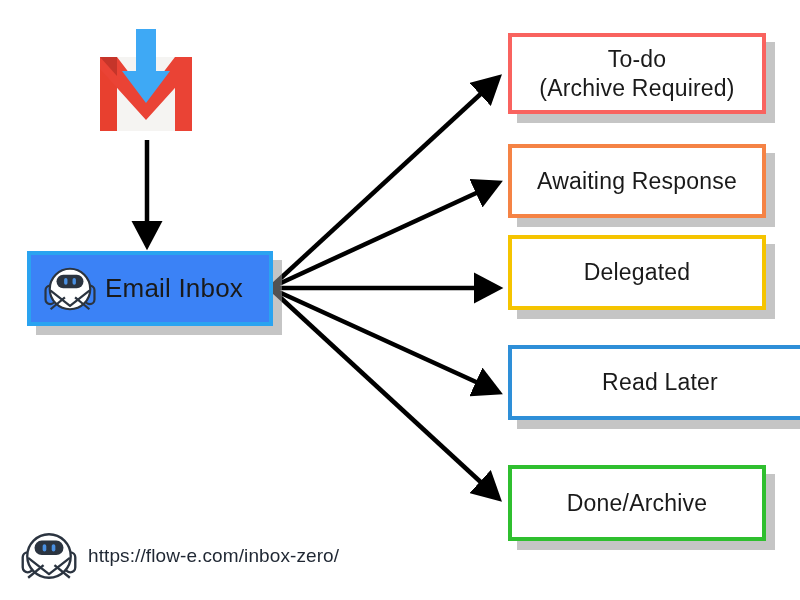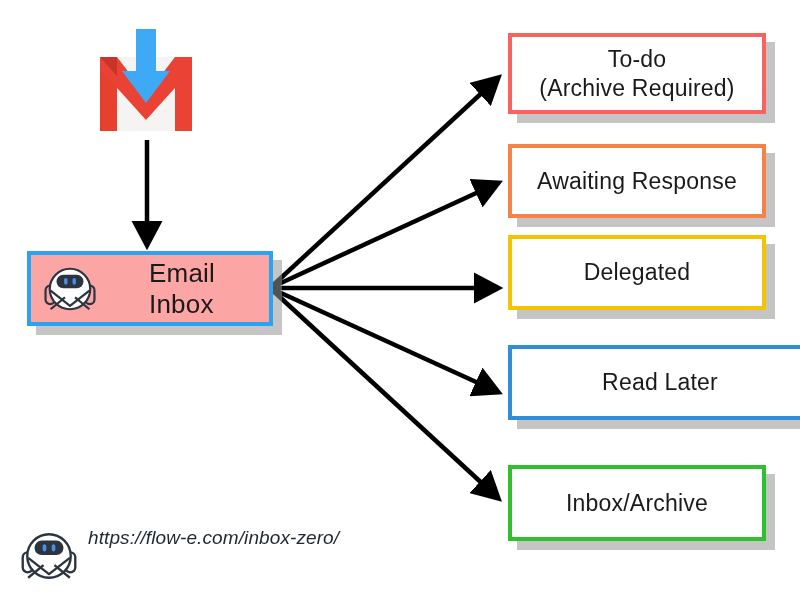--- a/index.html
+++ b/index.html
@@ -48,26 +48,25 @@
     white-space: pre-line;
   }
   
   #inbox-node {
     position: absolute;
     left: 27px;
     top: 251px;
     width: 246px;
     height: 75px;
     box-sizing: border-box;
-    background: #fca5a5;
+    background: #3b82f6;
     border: 4px solid #2aa3f0;
     display: flex;
     align-items: center;
     box-shadow: 9px 9px 0 0 rgba(150,150,150,0.55);
-    gap: 44px;
   }
   #inbox-node .bot {
     width: 54px;
     height: 54px;
     margin-left: 12px;
     flex: none;
   }
   #inbox-node .inbox-label {
     font-size: 26px;
     color: #1a1a1a;
@@ -81,22 +80,21 @@
     top: 27px;
     width: 108px;
     height: 112px;
   }
   
   #footer {
     position: absolute;
     left: 20px;
     top: 527px;
     display: flex;
-    align-items: flex-start;
-    font-style: italic;
+    align-items: center;
   }
   #footer .bot {
     width: 58px;
     height: 58px;
     flex: none;
   }
   #footer .url {
     margin-left: 10px;
     font-size: 19px;
     color: #1f2733;
@@ -182,21 +180,21 @@
 
   <div class="cat-box" style="left:508px; top:235px; width:258px; height:75px; border-width:4px; border-color:#f5c400;">
     <span class="label">Delegated</span>
   </div>
 
   <div class="cat-box" style="left:508px; top:345px; width:304px; height:75px; border-width:4px; border-color:#2e8fd8;">
     <span class="label">Read Later</span>
   </div>
 
   <div class="cat-box" style="left:508px; top:465px; width:258px; height:76px; border-width:4px; border-color:#2fbf2f;">
-    <span class="label">Inbox/Archive</span>
+    <span class="label">Done/Archive</span>
   </div>
 
   <div id="footer">
     <svg class="bot" viewBox="0 0 64 64">
       <rect x="3" y="28" width="11" height="22" rx="5.5" fill="none" stroke="#2b3440" stroke-width="2.6"></rect>
       <rect x="50" y="28" width="11" height="22" rx="5.5" fill="none" stroke="#2b3440" stroke-width="2.6"></rect>
       <circle cx="32" cy="32" r="24" fill="#ffffff" stroke="#2b3440" stroke-width="2.6"></circle>
       <rect x="16" y="15" width="32" height="16" rx="8" fill="#2b3440"></rect>
       <rect x="25" y="19" width="4" height="8" rx="2" fill="#4a90e2"></rect>
       <rect x="35" y="19" width="4" height="8" rx="2" fill="#4a90e2"></rect>

